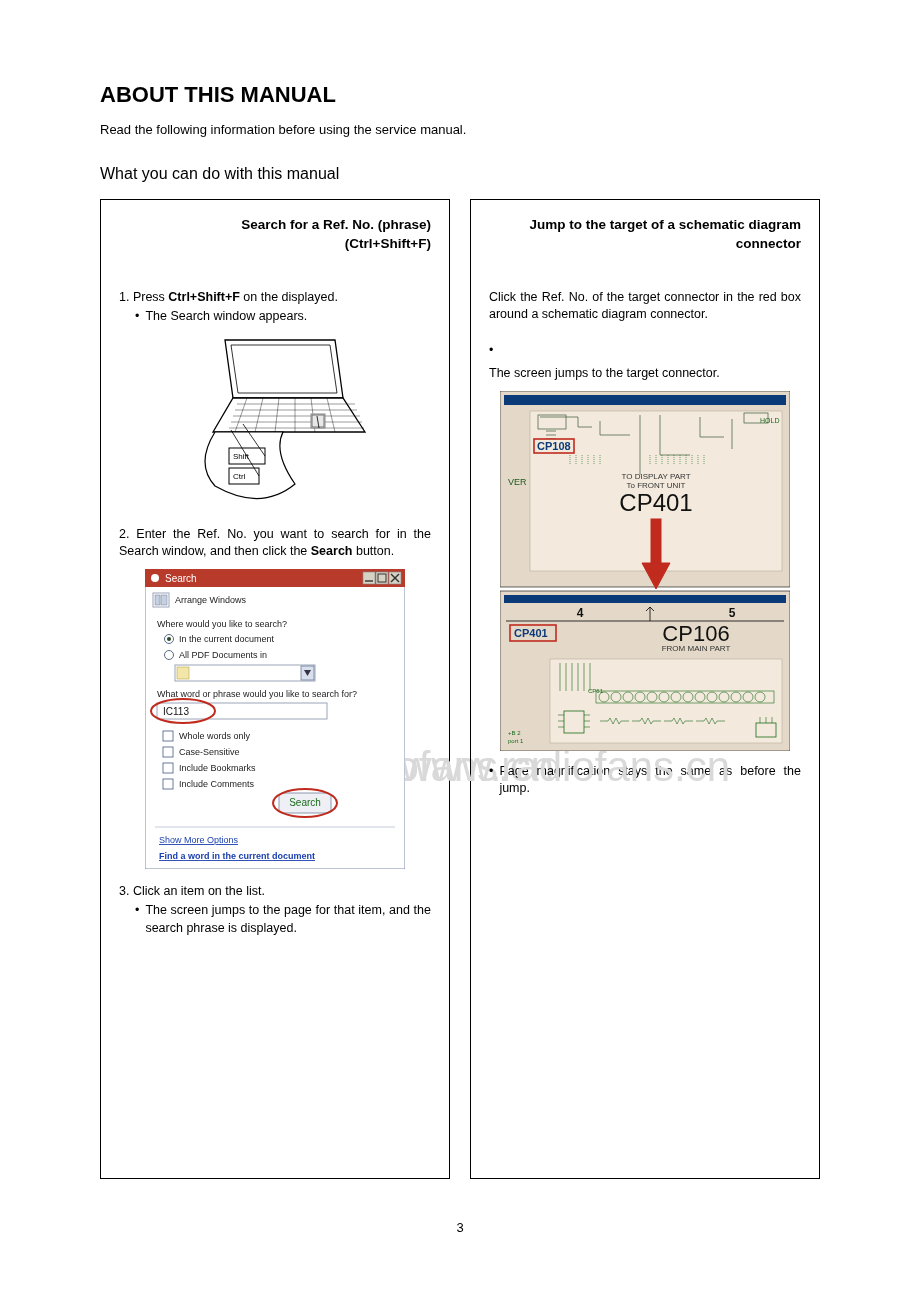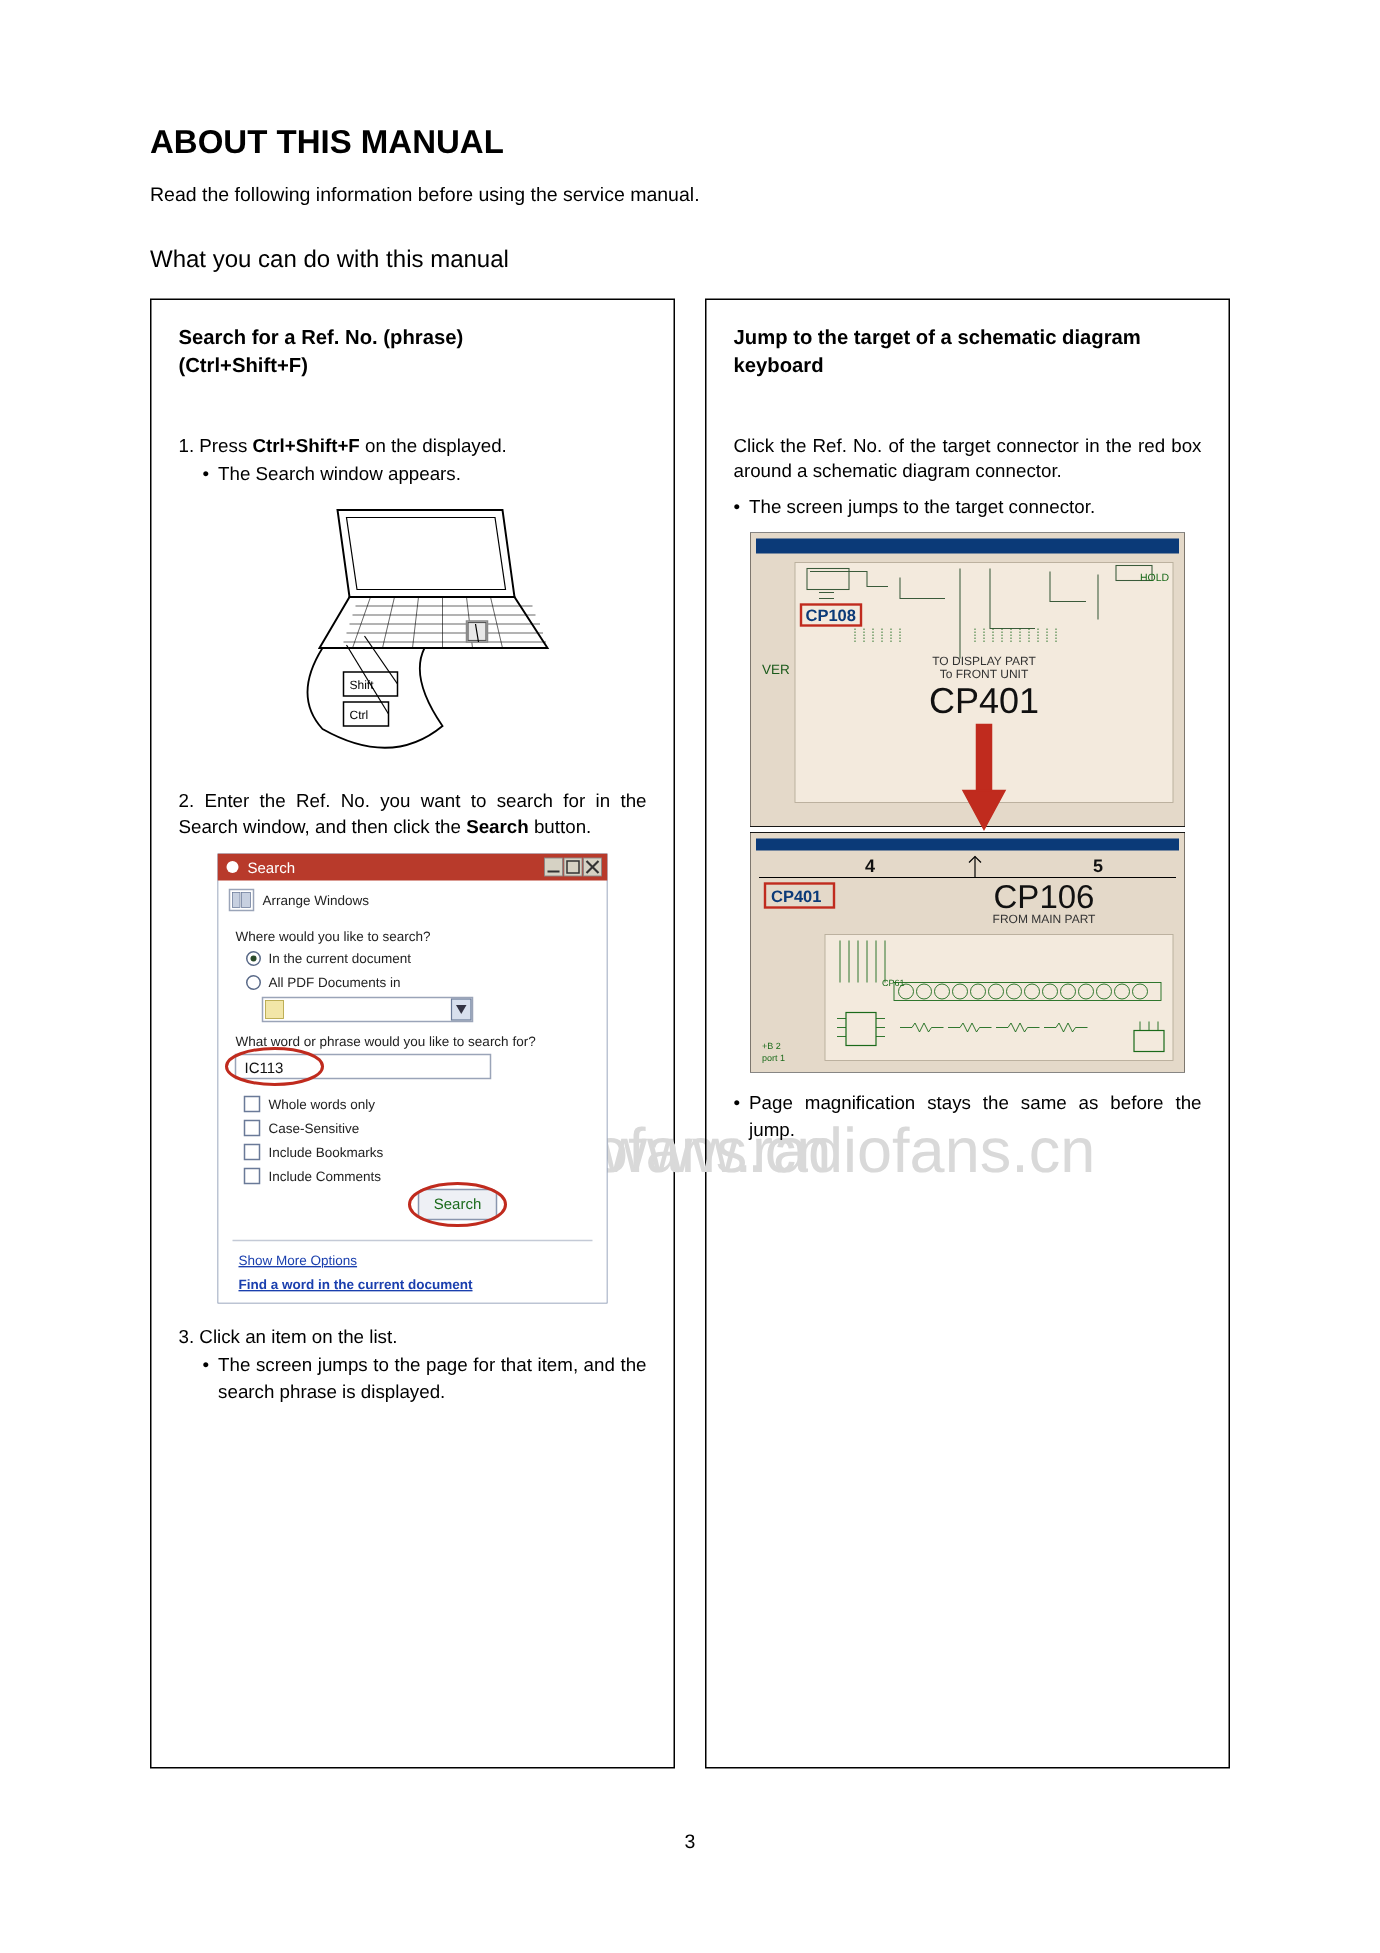--- a/index.html
+++ b/index.html
@@ -37,20 +37,21 @@
     border: 1px solid #000;
     padding: 16px 18px 18px 18px;
     min-height: 980px;
     position: relative;
   }
   .box-title {
     font-weight: bold;
     font-size: 13.5px;
     margin-bottom: 36px;
     line-height: 1.35;
+    text-align: right;
   }
   .body-text {
     font-size: 12.5px;
     text-align: justify;
   }
   .step {
     font-size: 12.5px;
     margin-top: 8px;
   }
   .bullet-row {
@@ -225,25 +226,25 @@
     <p class="step" style="margin-top:14px;">3. Click an item on the list.</p>
     <div class="bullet-row" style="text-align:justify;">
       <span class="bullet-dot"></span>
       <span style="text-align:justify;">The screen jumps to the page for that item, and the search phrase is displayed.</span>
     </div>
   </div>
 
   <div class="col">
     <div class="watermark wm-right">www.radiofans.cn</div>
 
-    <div class="box-title">Jump to the target of a schematic diagram keyboard</div>
+    <div class="box-title">Jump to the target of a schematic diagram connector</div>
 
     <p class="body-text">Click the Ref. No. of the target connector in the red box around a schematic diagram connector.</p>
 
-    <div class="bullet-row" style="padding-left:0; margin-top:6px;">
+    <div class="bullet-row" style="padding-left:0; margin-top:18px;flex-direction:column;">
       <span class="bullet-dot"></span>
       <span>The screen jumps to the target connector.</span>
     </div>
 
     <div class="fig-wrap" style="position:relative; z-index:1;text-align:right;">
       <svg class="schematic-svg" viewBox="0 0 290 360">
 
         <rect x="0" y="0" width="290" height="196" fill="#e4d9c9" stroke="#000" stroke-width="0.6"></rect>
         <rect x="4" y="4" width="282" height="10" fill="#0b3a78"></rect>
 

